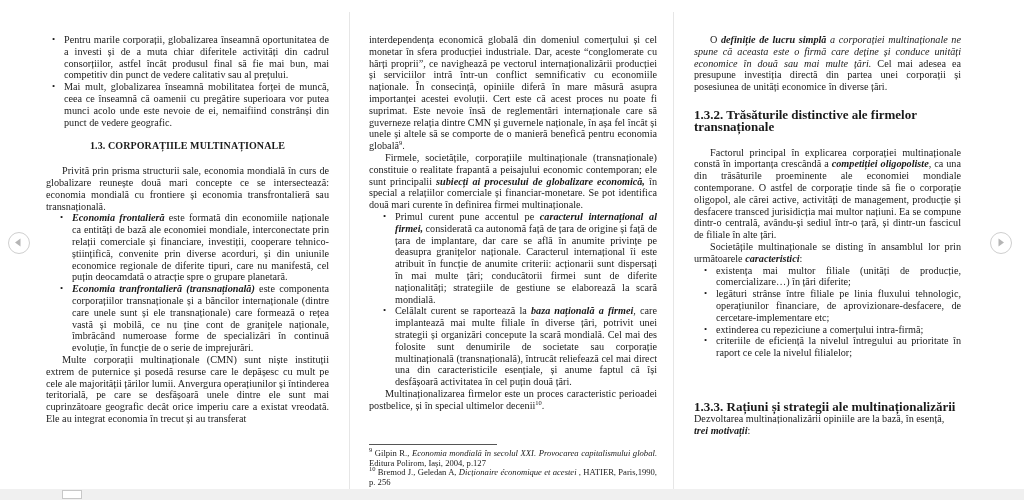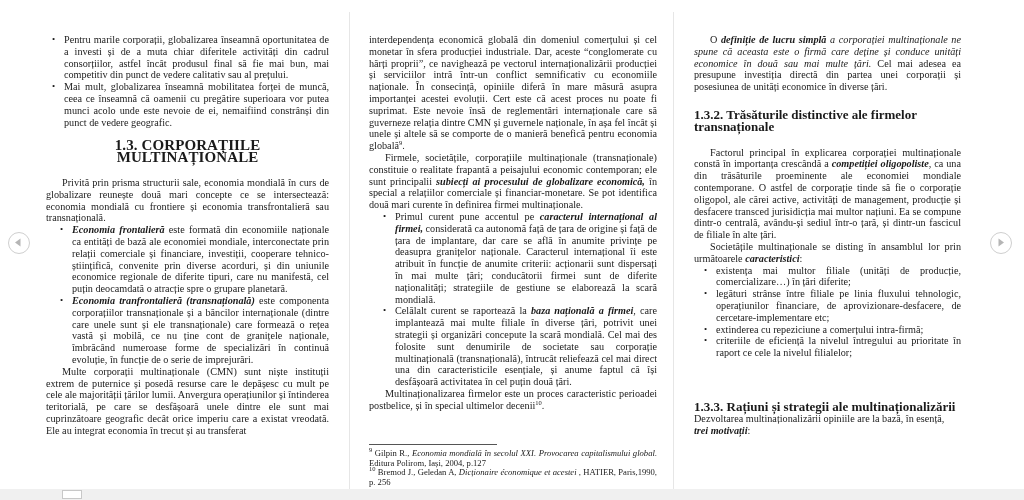--- a/index.html
+++ b/index.html
@@ -20,21 +20,21 @@
   .p3 .col { left: 20px; top: 22px; width: 267px; }
 
   p { margin: 0; }
   .indent { text-indent: 16px; }
   ul { margin: 0; padding: 0 0 0 26px; list-style: none; }
   ul li { position: relative; }
   ul li::before { content: "\2022"; position: absolute; left: -12px; top: 0; font-size: 9px; }
   .p1 ul.top { padding-left: 18px; }
   .p1 ul.top li::before { left: -12px; }
 
-  h2 { font-size: 15px; font-weight: bold; text-align: center; margin: 12px 0 13px 0; letter-spacing: 0.1px; }
+  h2 { font-size: 10px; font-weight: bold; text-align: center; margin: 12px 0 13px 0; letter-spacing: 0.1px; }
   h3 { font-size: 13px; font-weight: bold; margin: 0 0 6px 0; text-align: left; }
   .bi { font-weight: bold; font-style: italic; }
   .it { font-style: italic; }
   sup { font-size: 6.5px; line-height: 0; vertical-align: super; }
 
   .footnotes { position: absolute; left: 19px; top: 432px; width: 288px; font-size: 8.6px; line-height: 9.6px; text-align: justify; }
   .fn-rule { width: 128px; height: 1px; background: #555; margin-bottom: 4px; }
 
   .nav-arrow {
     position: absolute; width: 22px; height: 22px; border: 1.5px solid #cfcfcf; border-radius: 50%;

